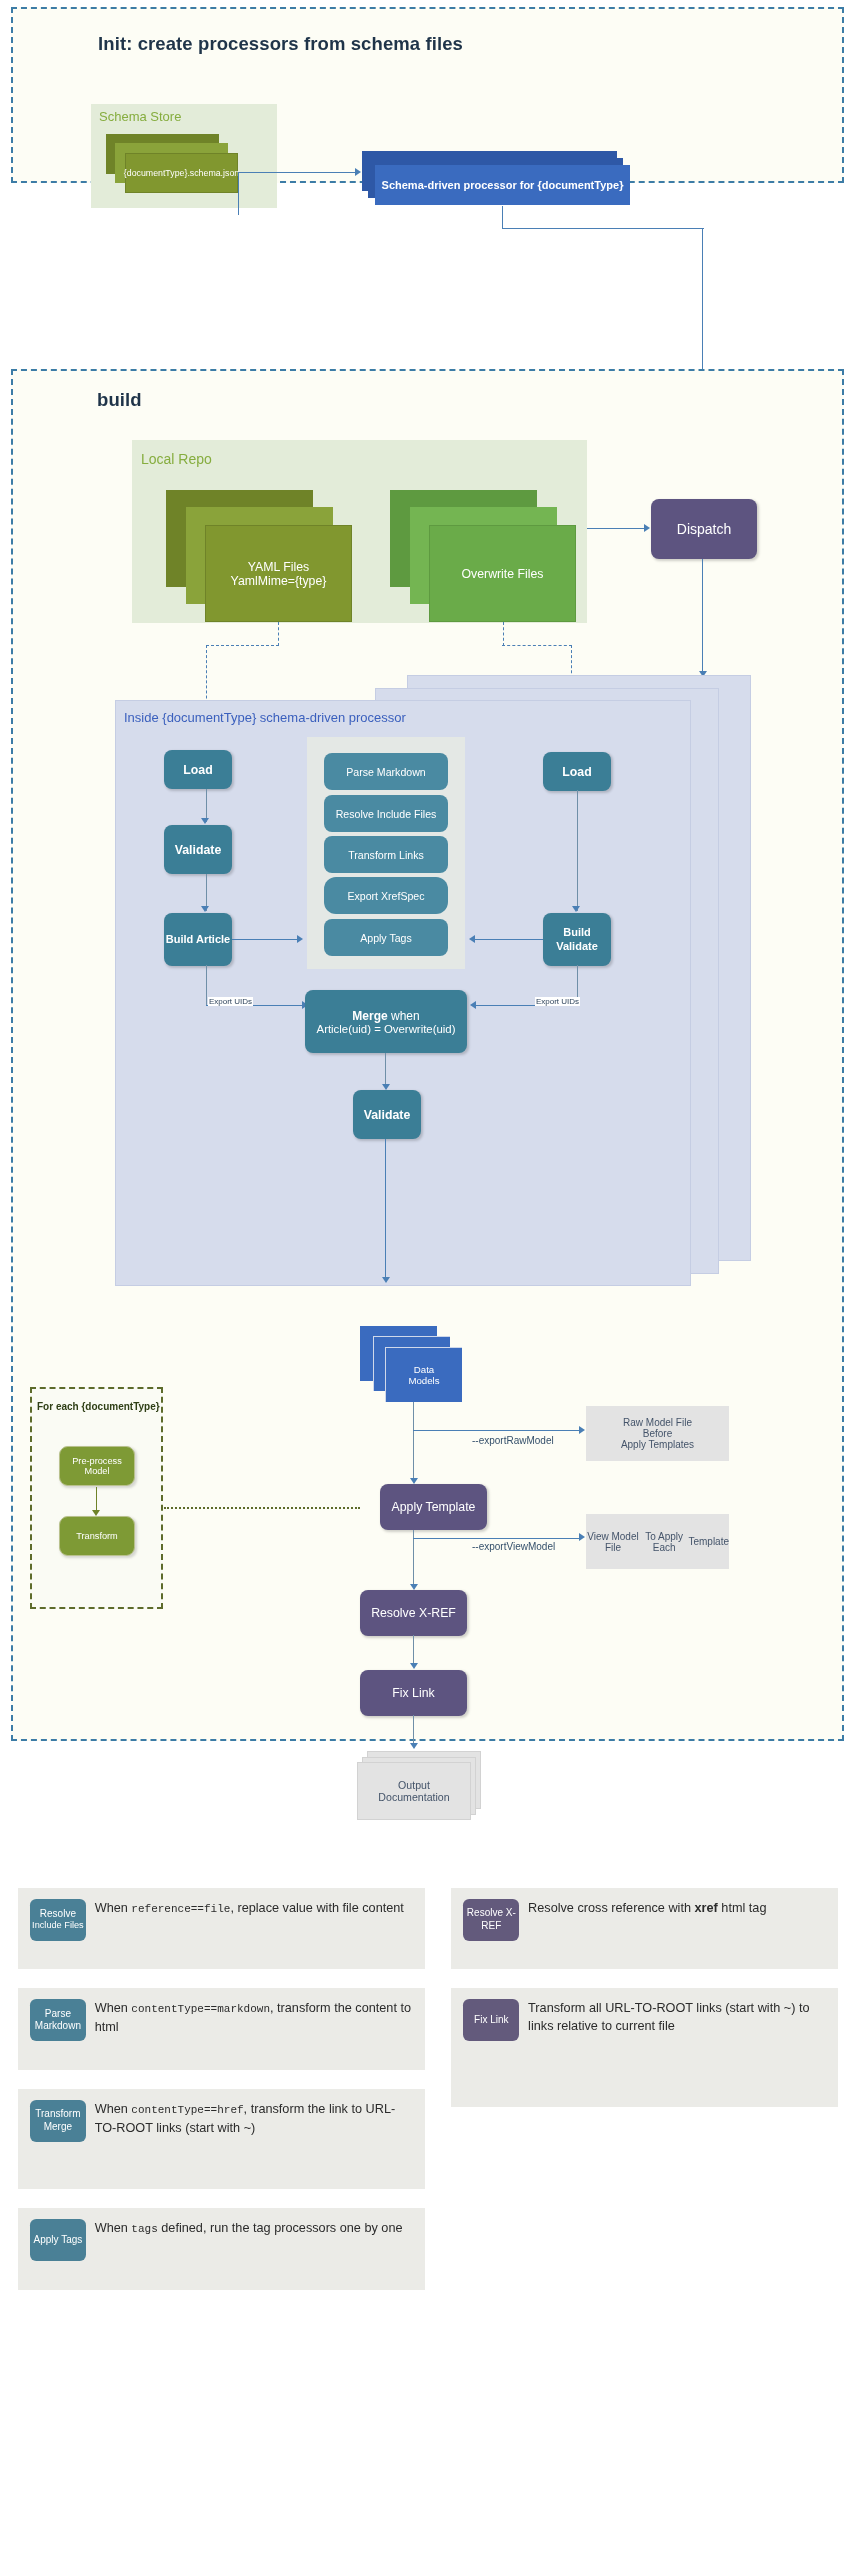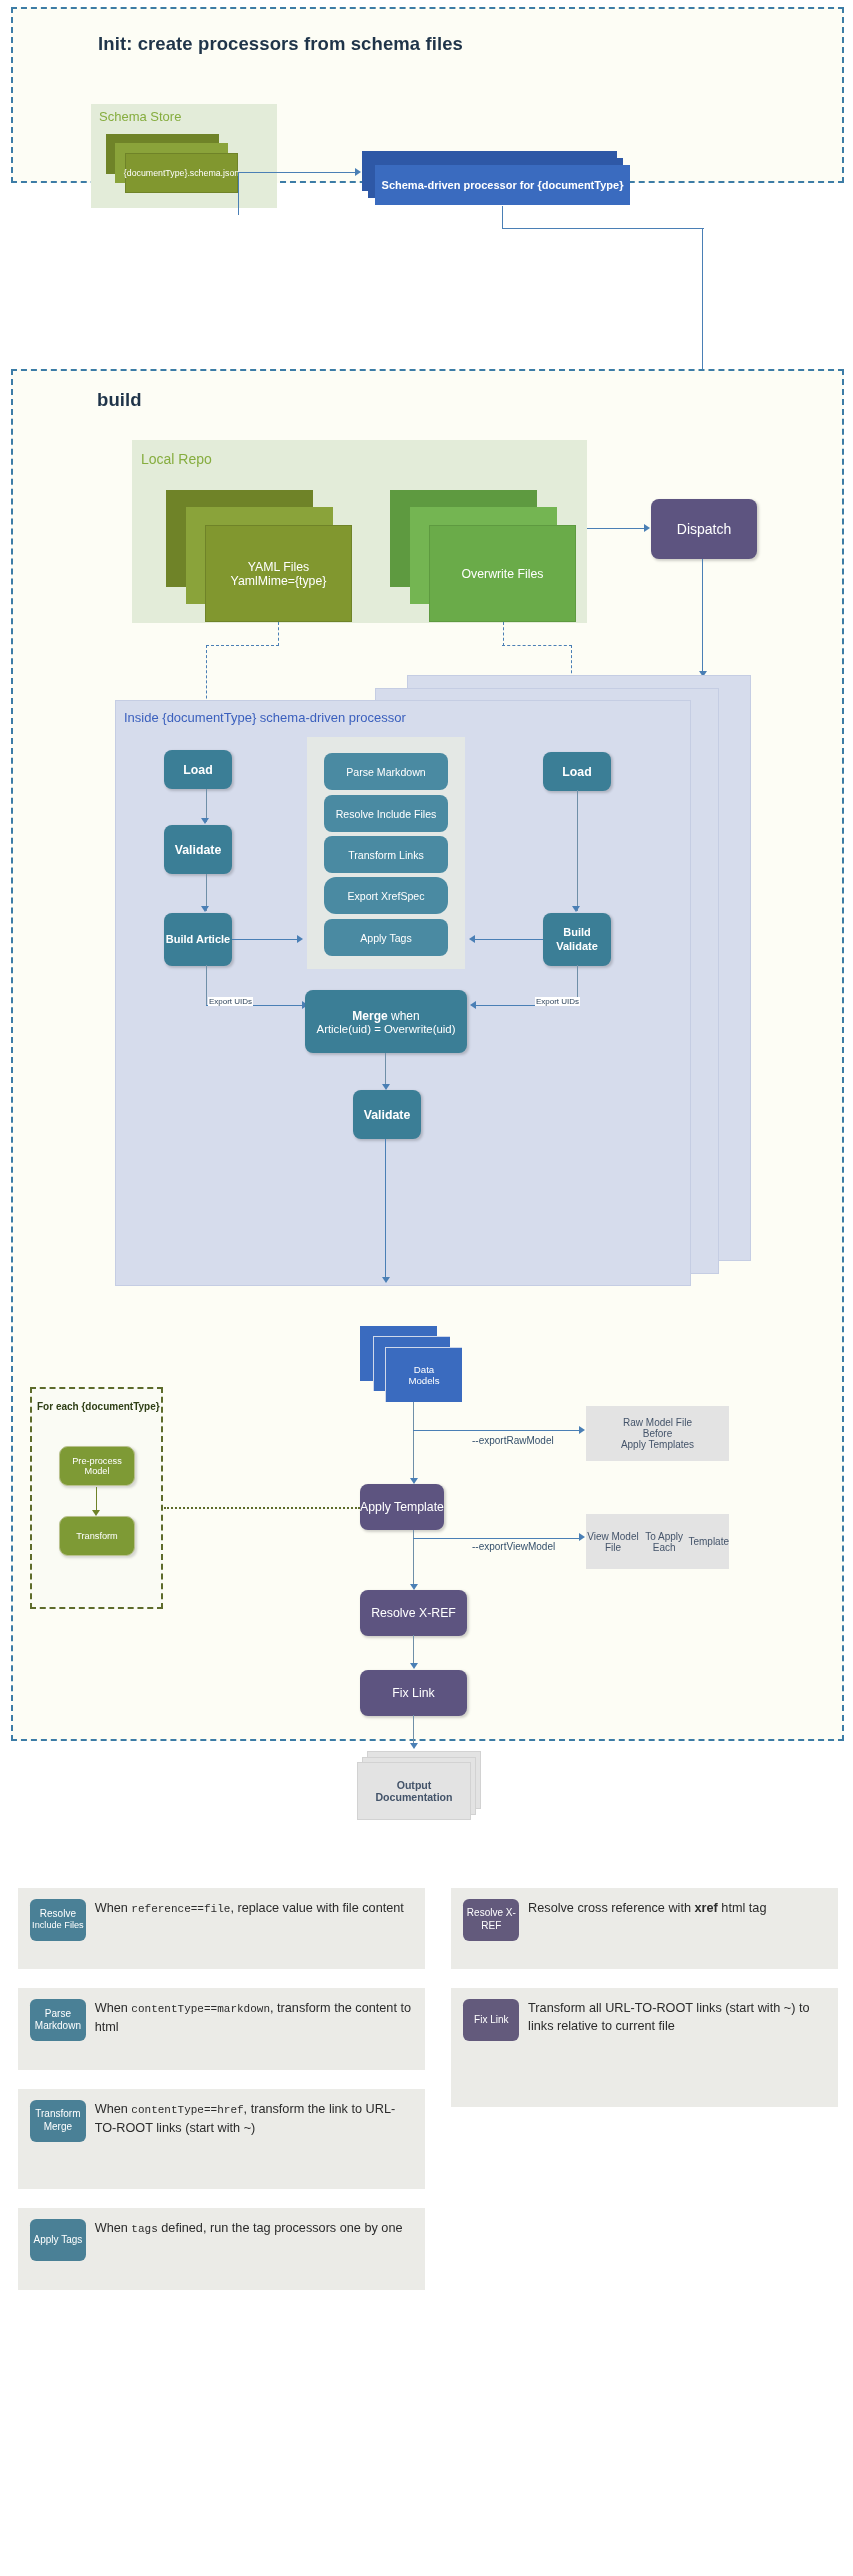--- a/index.html
+++ b/index.html
@@ -284,21 +284,21 @@
   <div class="ln lnh" style="left:413px;top:1430px;width:167px;"></div>
   <div class="arrowrt" style="left:579px;top:1426px;"></div>
   <div class="abs" style="left:472px;top:1435px;font-size:10px;color:#35506b;">--exportRawModel</div>
 
   <div class="abs grey ctr" style="left:586px;top:1406px;width:143px;height:55px;flex-direction:column;">
     <span style="font-size:10px;">Raw Model File</span>
     <span style="font-size:10px;">Before</span>
     <span style="font-size:10px;">Apply Templates</span>
   </div>
 
-  <div class="abs purple ctr" style="left:360px;top:1484px;width:84px;height:46px;text-align:center;">
+  <div class="abs purple ctr" style="left:380px;top:1484px;width:107px;height:46px;text-align:center;">
     <span style="font-size:12.3px;">Apply Template</span>
   </div>
 
   <div class="ln lnv lnthin" style="left:413px;top:1530px;height:58px;"></div>
   <div class="arrowdn" style="left:410px;top:1584px;"></div>
   <div class="ln lnh" style="left:413px;top:1538px;width:167px;"></div>
   <div class="arrowrt" style="left:579px;top:1533px;"></div>
   <div class="abs" style="left:472px;top:1541px;font-size:10px;color:#35506b;">--exportViewModel</div>
 
   <div class="abs grey ctr" style="left:586px;top:1514px;width:143px;height:55px;flex-direction:row;">
@@ -314,21 +314,21 @@
   <div class="arrowdn" style="left:410px;top:1663px;"></div>
 
   <div class="abs purple ctr" style="left:360px;top:1670px;width:107px;height:46px;">
     <span style="font-size:12.3px;">Fix Link</span>
   </div>
   <div class="ln lnv lnthin" style="left:413px;top:1715px;height:32px;"></div>
   <div class="arrowdn" style="left:410px;top:1743px;"></div>
 
   <div class="abs grey" style="left:367px;top:1751px;width:114px;height:58px;border:0.9px solid #d2d2d2;"></div>
   <div class="abs grey" style="left:362px;top:1757px;width:114px;height:58px;border:0.9px solid #d2d2d2;"></div>
-  <div class="abs grey ctr" style="left:357px;top:1762px;width:114px;height:58px;flex-direction:column;border:0.9px solid #d2d2d2;font-weight:bold;">
+  <div class="abs grey ctr" style="left:357px;top:1762px;width:114px;height:58px;flex-direction:column;border:0.9px solid #d2d2d2;">
     <span style="font-size:10.6px;">Output</span>
     <span style="font-size:10.6px;">Documentation</span>
   </div>
 
   <div class="abs foreach" style="left:30px;top:1387px;width:133px;height:222px;"></div>
   <div class="abs foreach-title" style="left:37px;top:1401px;font-size:10px;">For each {documentType}</div>
 
   <div class="abs oliveround ctr" style="left:59px;top:1446px;width:76px;height:40px;">
     <span style="font-size:9.2px;">Pre-process Model</span>
   </div>

